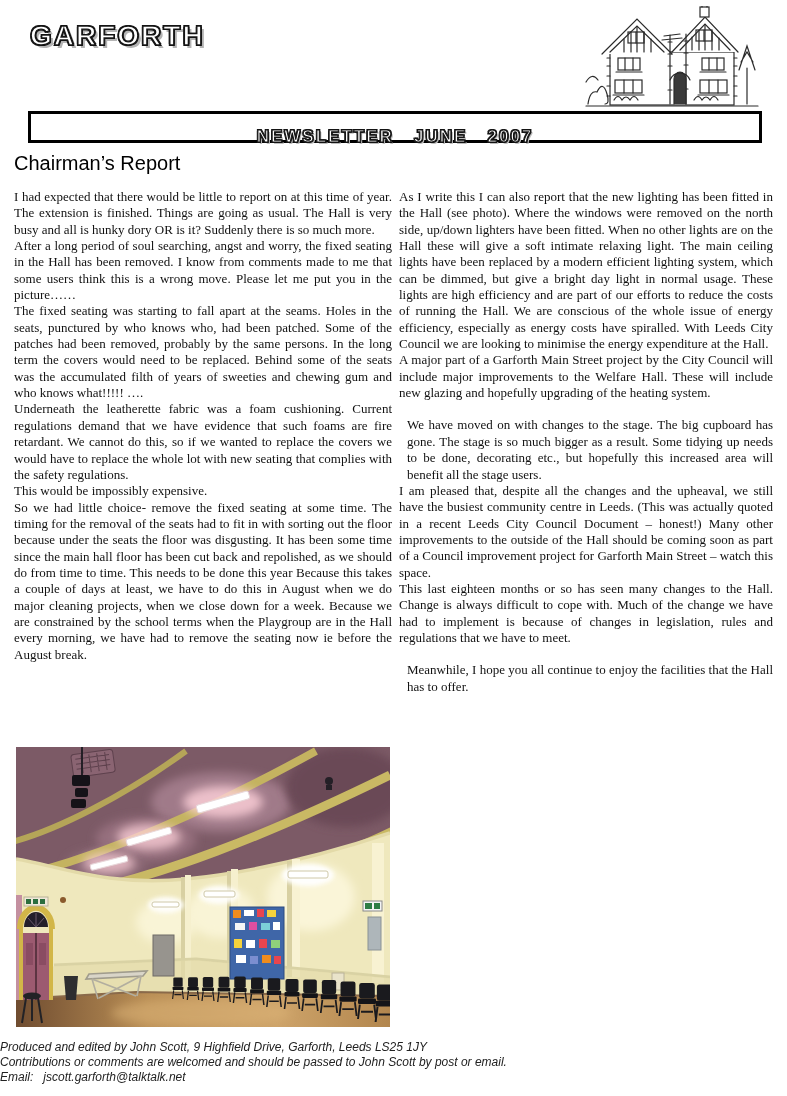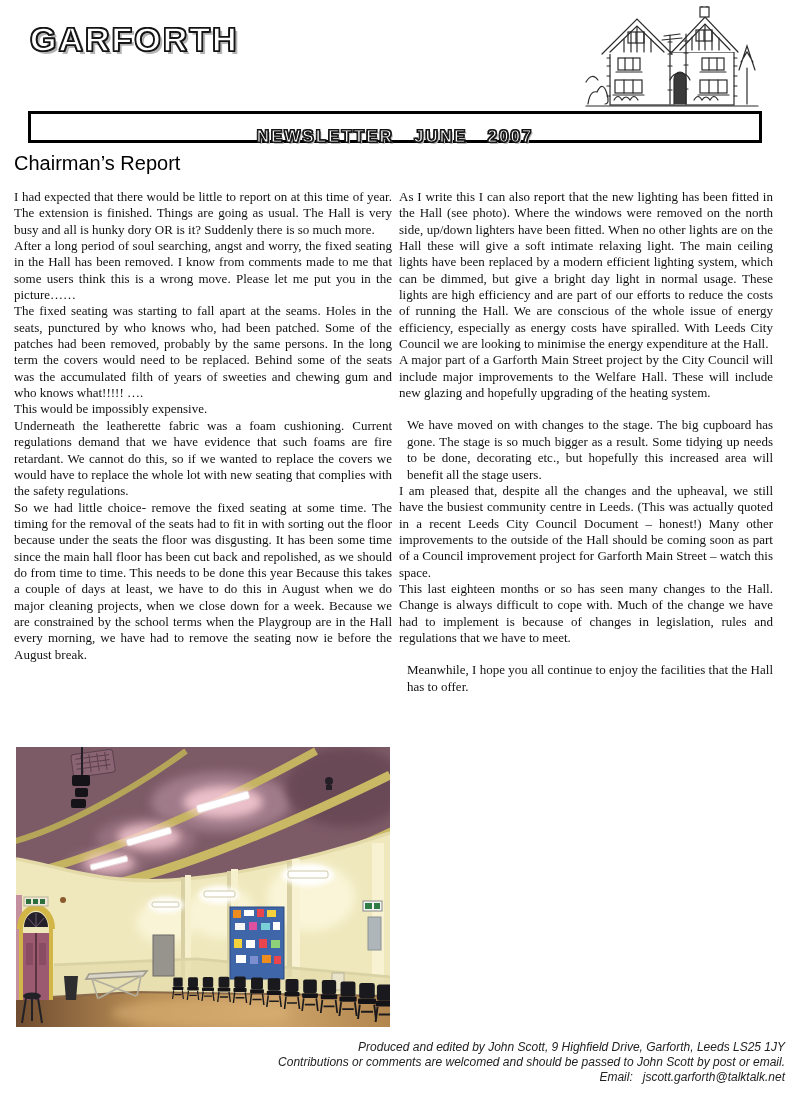--- a/index.html
+++ b/index.html
@@ -9,21 +9,21 @@
     font-family:"Liberation Serif", serif;color:#111;
   }
   
   .title1,.title2{
     position:absolute;left:30px;
     font-family:"Liberation Sans", sans-serif;font-weight:bold;
     color:#ffffff;letter-spacing:2px;
     -webkit-text-stroke:1.4px #141414;
     text-shadow:-1px -1px 0 #141414,1px -1px 0 #141414,-1px 1px 0 #141414,1px 1px 0 #141414,3px 3px 0 #b4b4b4;
   }
-  .title1{top:20px;font-size:34px;}
+  .title1{top:20px;font-size:28px;}
   .title2{top:74px;font-size:28px;}
   .house{position:absolute;left:584px;top:6px;width:176px;height:104px;}
   .banner{
     position:absolute;left:28px;top:111px;width:728px;height:26px;
     border:3px solid #000;background:#fff;
     display:flex;align-items:center;justify-content:center;
   }
   .banner-text{
     font-family:"Liberation Sans", sans-serif;font-weight:bold;font-size:17px;
     letter-spacing:2px;white-space:pre;color:#fff;
@@ -39,21 +39,21 @@
   .col{position:absolute;top:189px;font-size:13px;line-height:16.35px;text-align:justify;}
   .col p{margin:0;}
   .col p.gap{margin-top:16px;margin-left:8px;}
   .col-left{left:14px;width:378px;height:557px;overflow:hidden;}
   .col-right{left:399px;width:374px;}
   
   .photo{position:absolute;left:16px;top:747px;width:374px;height:280px;margin:0;}
   .photo svg{display:block;}
   
   .footer{
-    position:absolute;left:0;top:1040px;width:785px;text-align:right;
+    position:absolute;left:0;top:1040px;width:785px;text-align:left;
     font-family:"Liberation Sans", sans-serif;font-style:italic;font-size:12px;line-height:15px;color:#222;
   }
   .footer .pre{white-space:pre;}
 </style>
 </head>
 <body>
 
 <div class="page">
 
   <div class="title1">GARFORTH</div>
@@ -110,22 +110,22 @@
   <div class="banner">
     <span class="banner-text">NEWSLETTER   JUNE   2007</span>
   </div>
 
   <h2 class="report-heading">Chairman’s Report</h2>
 
   <div class="col col-left">
     <p>I had expected that there would be little to report on at this time of year.  The extension is finished. Things are going as usual. The Hall is very busy and all is hunky dory OR is it? Suddenly there is so much more.</p>
     <p>After a long period of soul searching, angst and worry, the fixed seating in the Hall has been removed.  I know from comments made to me that some users think this is a wrong move. Please let me put you in the picture……</p>
     <p>The fixed seating was starting to fall apart at the seams. Holes in the seats, punctured by who knows who, had been patched. Some of the patches had been removed, probably by the same persons. In the long term the covers would need to be replaced. Behind some of the seats was the accumulated filth of years of sweeties and chewing gum and who knows what!!!!! ….</p>
+    <p>Underneath the leatherette fabric was a foam cushioning.  Current regulations demand that we have evidence that such foams are fire retardant. We cannot do this, so if we wanted to replace the covers we would have to replace the whole lot with new seating that complies with the safety regulations.</p>
     <p>This would be impossibly expensive.</p>
-    <p>Underneath the leatherette fabric was a foam cushioning.  Current regulations demand that we have evidence that such foams are fire retardant. We cannot do this, so if we wanted to replace the covers we would have to replace the whole lot with new seating that complies with the safety regulations.</p>
     <p>So we had little choice- remove the fixed seating at some time. The timing for the removal of the seats had to fit in with sorting out the floor because under the seats the floor was disgusting. It has been some time since the main hall floor has been cut back and repolished, as we should do from time to time. This needs to be done this year Because this takes a couple of days at least, we have to do this in August when we do major cleaning projects, when we close down for a week. Because we are constrained by the school terms when the Playgroup are in the Hall every morning, we have had to remove the seating now ie before the August break.</p>
   </div>
   <div class="col col-right">
     <p>As I write this I can also report that the new lighting has been fitted in the Hall (see photo). Where the windows were removed on the north side, up/down lighters have been fitted. When no other lights are on the Hall these will give a soft intimate relaxing light. The main ceiling lights have been replaced by a modern efficient lighting system, which can be dimmed, but give a bright day light in normal usage. These lights are high efficiency and are part of our efforts to reduce the costs of running the Hall. We are conscious of the whole issue of energy efficiency, especially as energy costs have spiralled. With Leeds City Council we are looking to minimise the energy expenditure at the Hall.</p>
     <p>A major part of a Garforth Main Street project by the City Council will include major improvements to the Welfare Hall. These will include new glazing and hopefully upgrading of the heating system.</p>
     <p class="gap">We have moved on with changes to the stage. The big cupboard has gone. The stage is so much bigger as a result. Some tidying up needs to be done, decorating etc., but hopefully this increased area will benefit all the stage users.</p>
     <p>I am pleased that, despite all the changes and the upheaval, we still have the busiest community centre in Leeds.  (This was actually quoted in a recent Leeds City Council Document – honest!) Many other improvements to the outside of the Hall should be coming soon as part of a Council improvement project for Garforth Main Street – watch this space.</p>
     <p>This last eighteen months or so has seen many changes to the Hall. Change is always difficult to cope with. Much of the change we have had to implement is because of changes in legislation, rules and regulations that we have to meet.</p>
     <p class="gap">Meanwhile, I hope you all continue to enjoy the facilities that the Hall has to offer.</p>
   </div>

